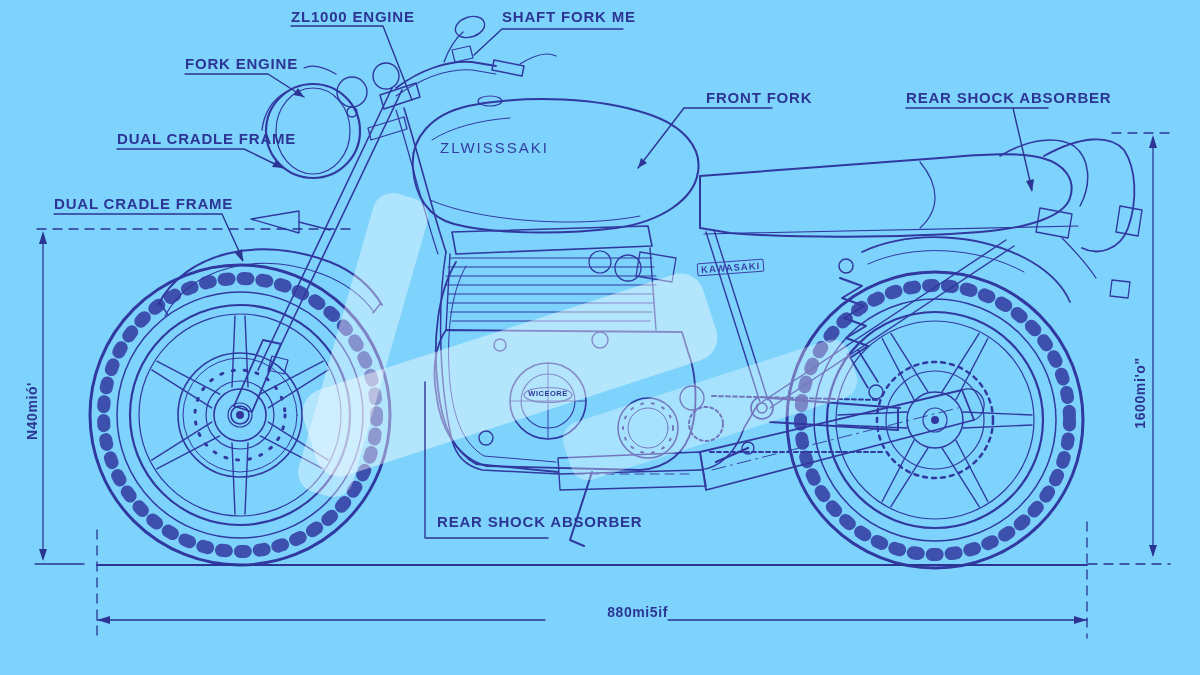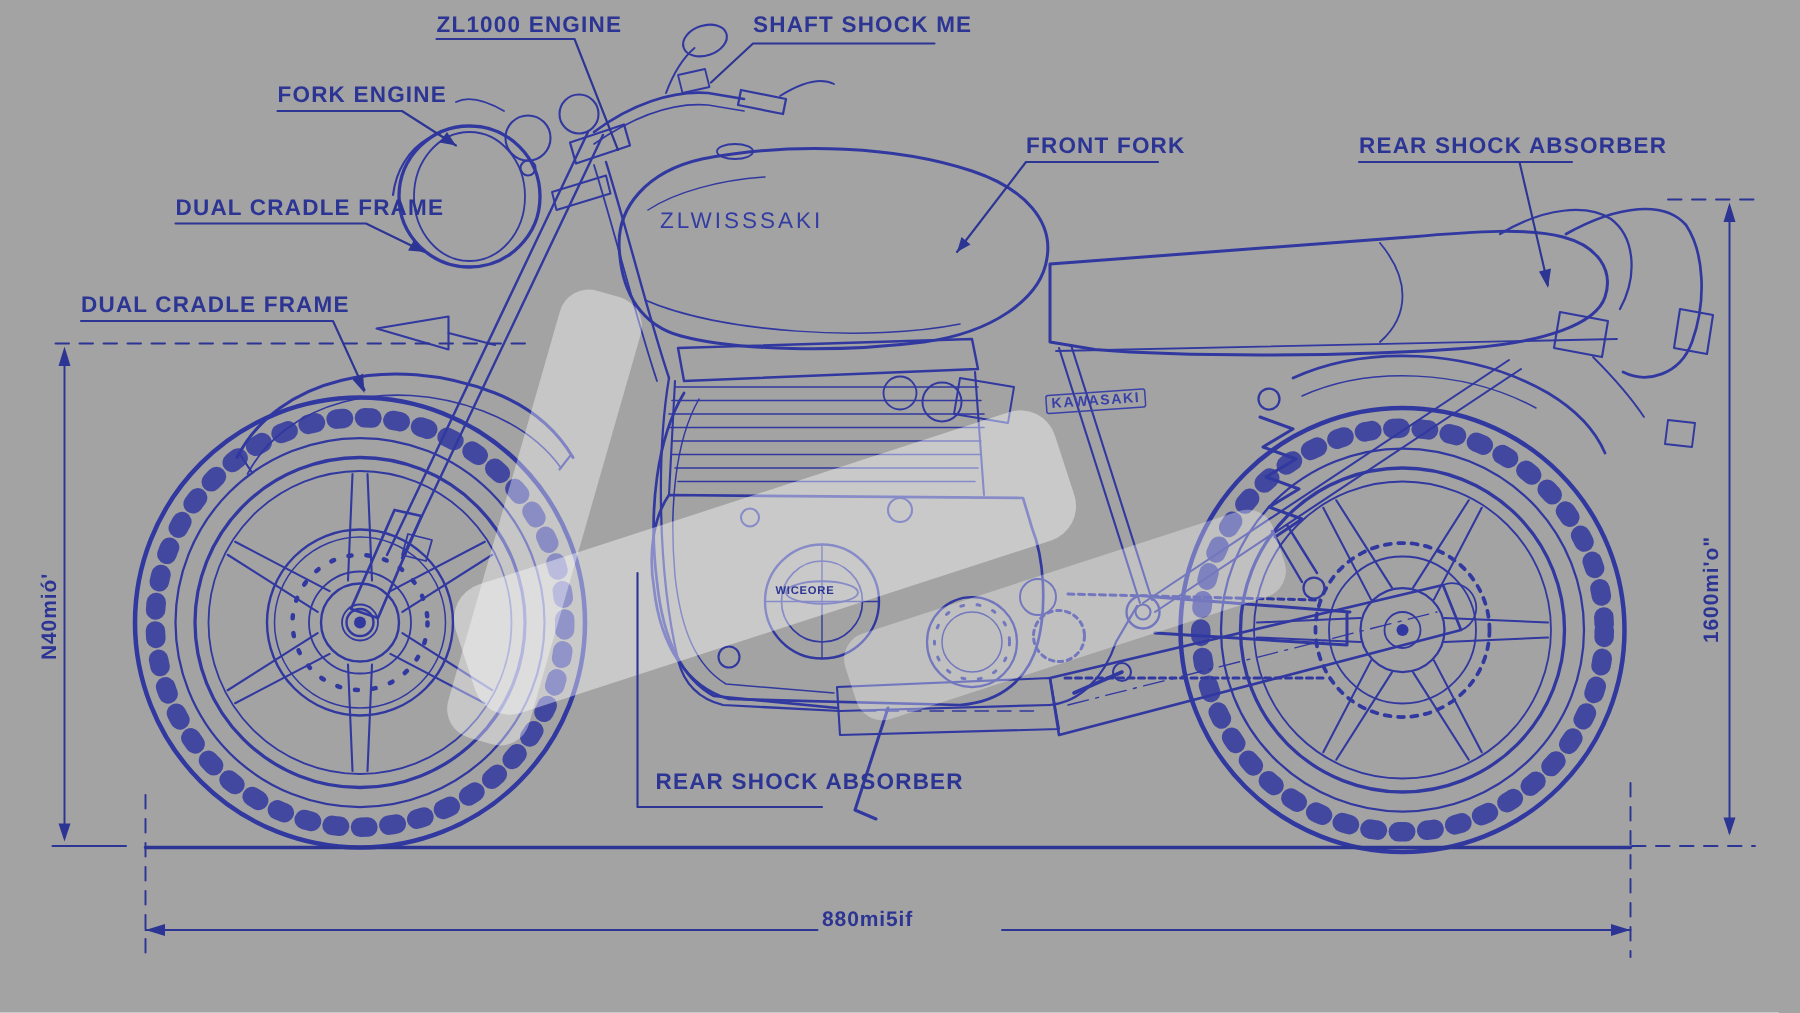--- a/index.html
+++ b/index.html
@@ -1,32 +1,32 @@
 <!DOCTYPE html>
 <html><head>
 <meta charset="utf-8">
 <style>
   html,body{margin:0;padding:0;background:#e8eaee;}
   #stage{position:relative;width:1200px;height:675px;overflow:hidden;
-         background:#a3a3a3;font-family:"Liberation Sans",sans-serif;}
+         background:#7dd3fc;font-family:"Liberation Sans",sans-serif;}
   #drawing{position:absolute;left:0;top:0;}
   .lbl{position:absolute;font:600 15px "Liberation Sans",sans-serif;
        color:#2c3594;letter-spacing:.8px;white-space:nowrap;}
   .dim{position:absolute;font:600 14px "Liberation Sans",sans-serif;
        color:#2c3594;letter-spacing:.6px;white-space:nowrap;}
-  #dim-bottom{left:548px;top:604px;width:120px;text-align:left;}
+  #dim-bottom{left:548px;top:604px;width:120px;text-align:right;}
   #dim-left{left:24px;top:470px;width:118px;text-align:center;
             transform-origin:0 0;transform:rotate(-90deg);}
   #dim-right{left:1132px;top:452px;width:118px;text-align:center;
              transform-origin:0 0;transform:rotate(-90deg);}
   #tank-logo{left:440px;top:139px;font-weight:400;letter-spacing:2px;color:#333ca2;}
   #side-badge{left:697px;top:261px;transform:rotate(-4deg);
               border:1.5px solid #3a41a8;border-radius:2px;padding:0 3px;
               font-size:9.5px;letter-spacing:1px;color:#3a41a8;}
-  #engine-badge{left:517px;top:389px;width:62px;text-align:left;
+  #engine-badge{left:517px;top:389px;width:62px;text-align:center;
                 font-size:7.5px;letter-spacing:.5px;color:#2c3594;}
 </style>
 </head>
 <body>
 
 <div id="stage">
 
 <svg id="drawing" width="1200" height="675" viewBox="0 0 1200 675" fill="none" stroke="#3138a0" stroke-width="1.4" stroke-linecap="round" stroke-linejoin="round">
 
   <g>
@@ -254,25 +254,25 @@
 
     <path d="M97,530 V638" stroke-dasharray="9 7"></path>
     <path d="M1087,522 V638" stroke-dasharray="9 7"></path>
     <path d="M97,620 H545 M668,620 H1087"></path>
     <polygon points="97,620 110,616 110,624" fill="#2c3594" stroke="none"></polygon>
     <polygon points="1087,620 1074,616 1074,624" fill="#2c3594" stroke="none"></polygon>
   </g>
 </svg>
 
 <div class="lbl" style="left:291px;top:8px">ZL1000 ENGINE</div>
-<div class="lbl" style="left:502px;top:8px">SHAFT SHOCK ME</div>
+<div class="lbl" style="left:502px;top:8px">SHAFT FORK ME</div>
 <div class="lbl" style="left:185px;top:55px">FORK ENGINE</div>
 <div class="lbl" style="left:117px;top:130px">DUAL CRADLE FRAME</div>
 <div class="lbl" style="left:54px;top:195px">DUAL CRADLE FRAME</div>
-<div class="lbl" style="left:684px;top:89px">FRONT FORK</div>
+<div class="lbl" style="left:706px;top:89px">FRONT FORK</div>
 <div class="lbl" style="left:906px;top:89px">REAR SHOCK ABSORBER</div>
 <div class="lbl" style="left:437px;top:513px">REAR SHOCK ABSORBER</div>
 
 <div class="dim" id="dim-bottom">880mi5if</div>
 <div class="dim" id="dim-left">N40mió'</div>
 <div class="dim" id="dim-right">1600mi'o"</div>
 
 <div class="lbl" id="tank-logo">ZLWISSSAKI</div>
 <div class="lbl" id="side-badge">KAWASAKI</div>
 <div class="lbl" id="engine-badge">WICEORE</div>

